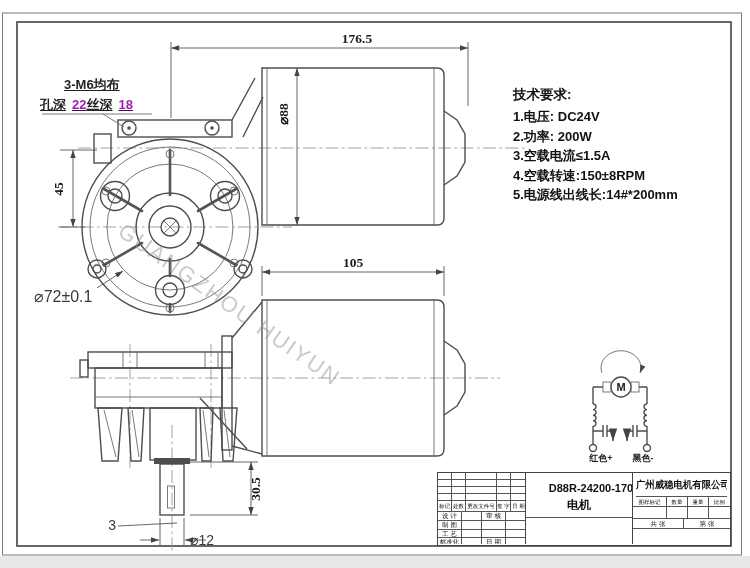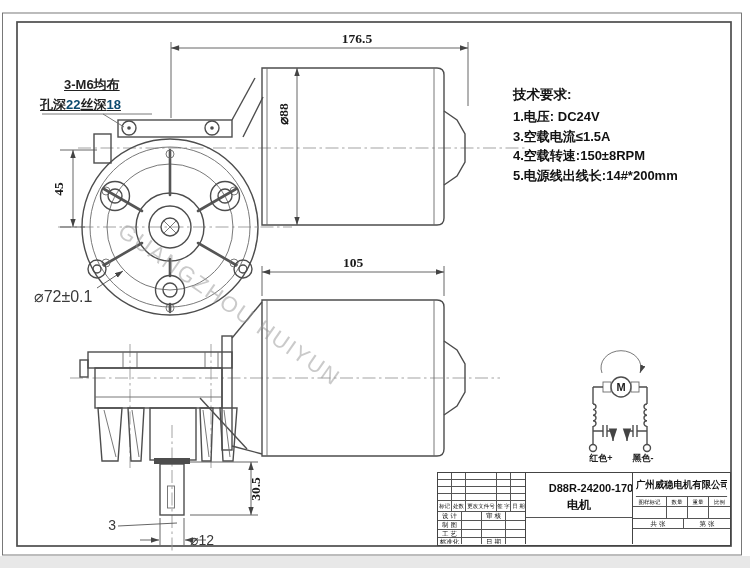--- a/index.html
+++ b/index.html
@@ -10,21 +10,21 @@
   .tn{fill:none;stroke:#6a6a6a;stroke-width:0.9;}
   .cl{fill:none;stroke:#999;stroke-width:0.9;stroke-dasharray:13 3.5 2.5 3.5;}
   .dm{fill:none;stroke:#555;stroke-width:0.9;}
   .spk{fill:none;stroke:#555;stroke-width:2.6;stroke-linecap:round;}
   text.dser{font-family:"Liberation Serif",serif;font-weight:bold;font-size:13.5px;fill:#1a1a1a;}
   text.dsan{font-family:"Liberation Sans",sans-serif;font-size:14px;fill:#3a3a3a;}
   text.wlab{font-family:"Liberation Sans",sans-serif;font-weight:bold;font-size:9px;fill:#222;}
   text.mlab{font-family:"Liberation Sans",sans-serif;font-weight:bold;font-size:11px;fill:#222;}
 
   .note{position:absolute;font-weight:bold;font-size:13px;color:#222;white-space:nowrap;text-decoration:underline;}
-  .note .num{color:#0c4a6e;}
+  .note .num{color:#a21caf;margin-left:6px;}
   .tech{position:absolute;left:513px;top:86px;width:235px;}
   .tech .t{font-weight:bold;font-size:13.5px;color:#111;margin-bottom:3px;}
   .tech .i{font-weight:bold;font-size:13px;color:#111;line-height:19.5px;white-space:nowrap;}
   .wm{position:absolute;left:128px;top:218px;font-size:22px;letter-spacing:2px;
       color:rgba(150,150,150,0.5);transform:rotate(35deg);transform-origin:left top;
       white-space:nowrap;pointer-events:none;}
 
   
   .tb{position:absolute;left:437px;top:472px;width:294px;height:74px;border:1.5px solid #444;
       box-sizing:border-box;color:#111;}
@@ -242,20 +242,21 @@
 </svg>
 
 <div class="note" style="left:64px;top:76px;">3-M6均布</div>
 <div class="note" style="left:40px;top:96px;">
   <span>孔深</span><span class="num">22</span><span>丝深</span><span class="num">18</span>
 </div>
 
 <div class="tech">
   <div class="t">技术要求:</div>
   <div class="i">1.电压: DC24V</div>
+  <div class="i">2.功率: 200W</div>
   <div class="i">3.空载电流≤1.5A</div>
   <div class="i">4.空载转速:150±8RPM</div>
   <div class="i">5.电源线出线长:14#*200mm</div>
 </div>
 
 <div class="wm">GUANGZHOU HUIYUN</div>
 
 <div class="tb">
 
   <div class="sec" style="left:0;top:0;width:88px;height:71px;">

